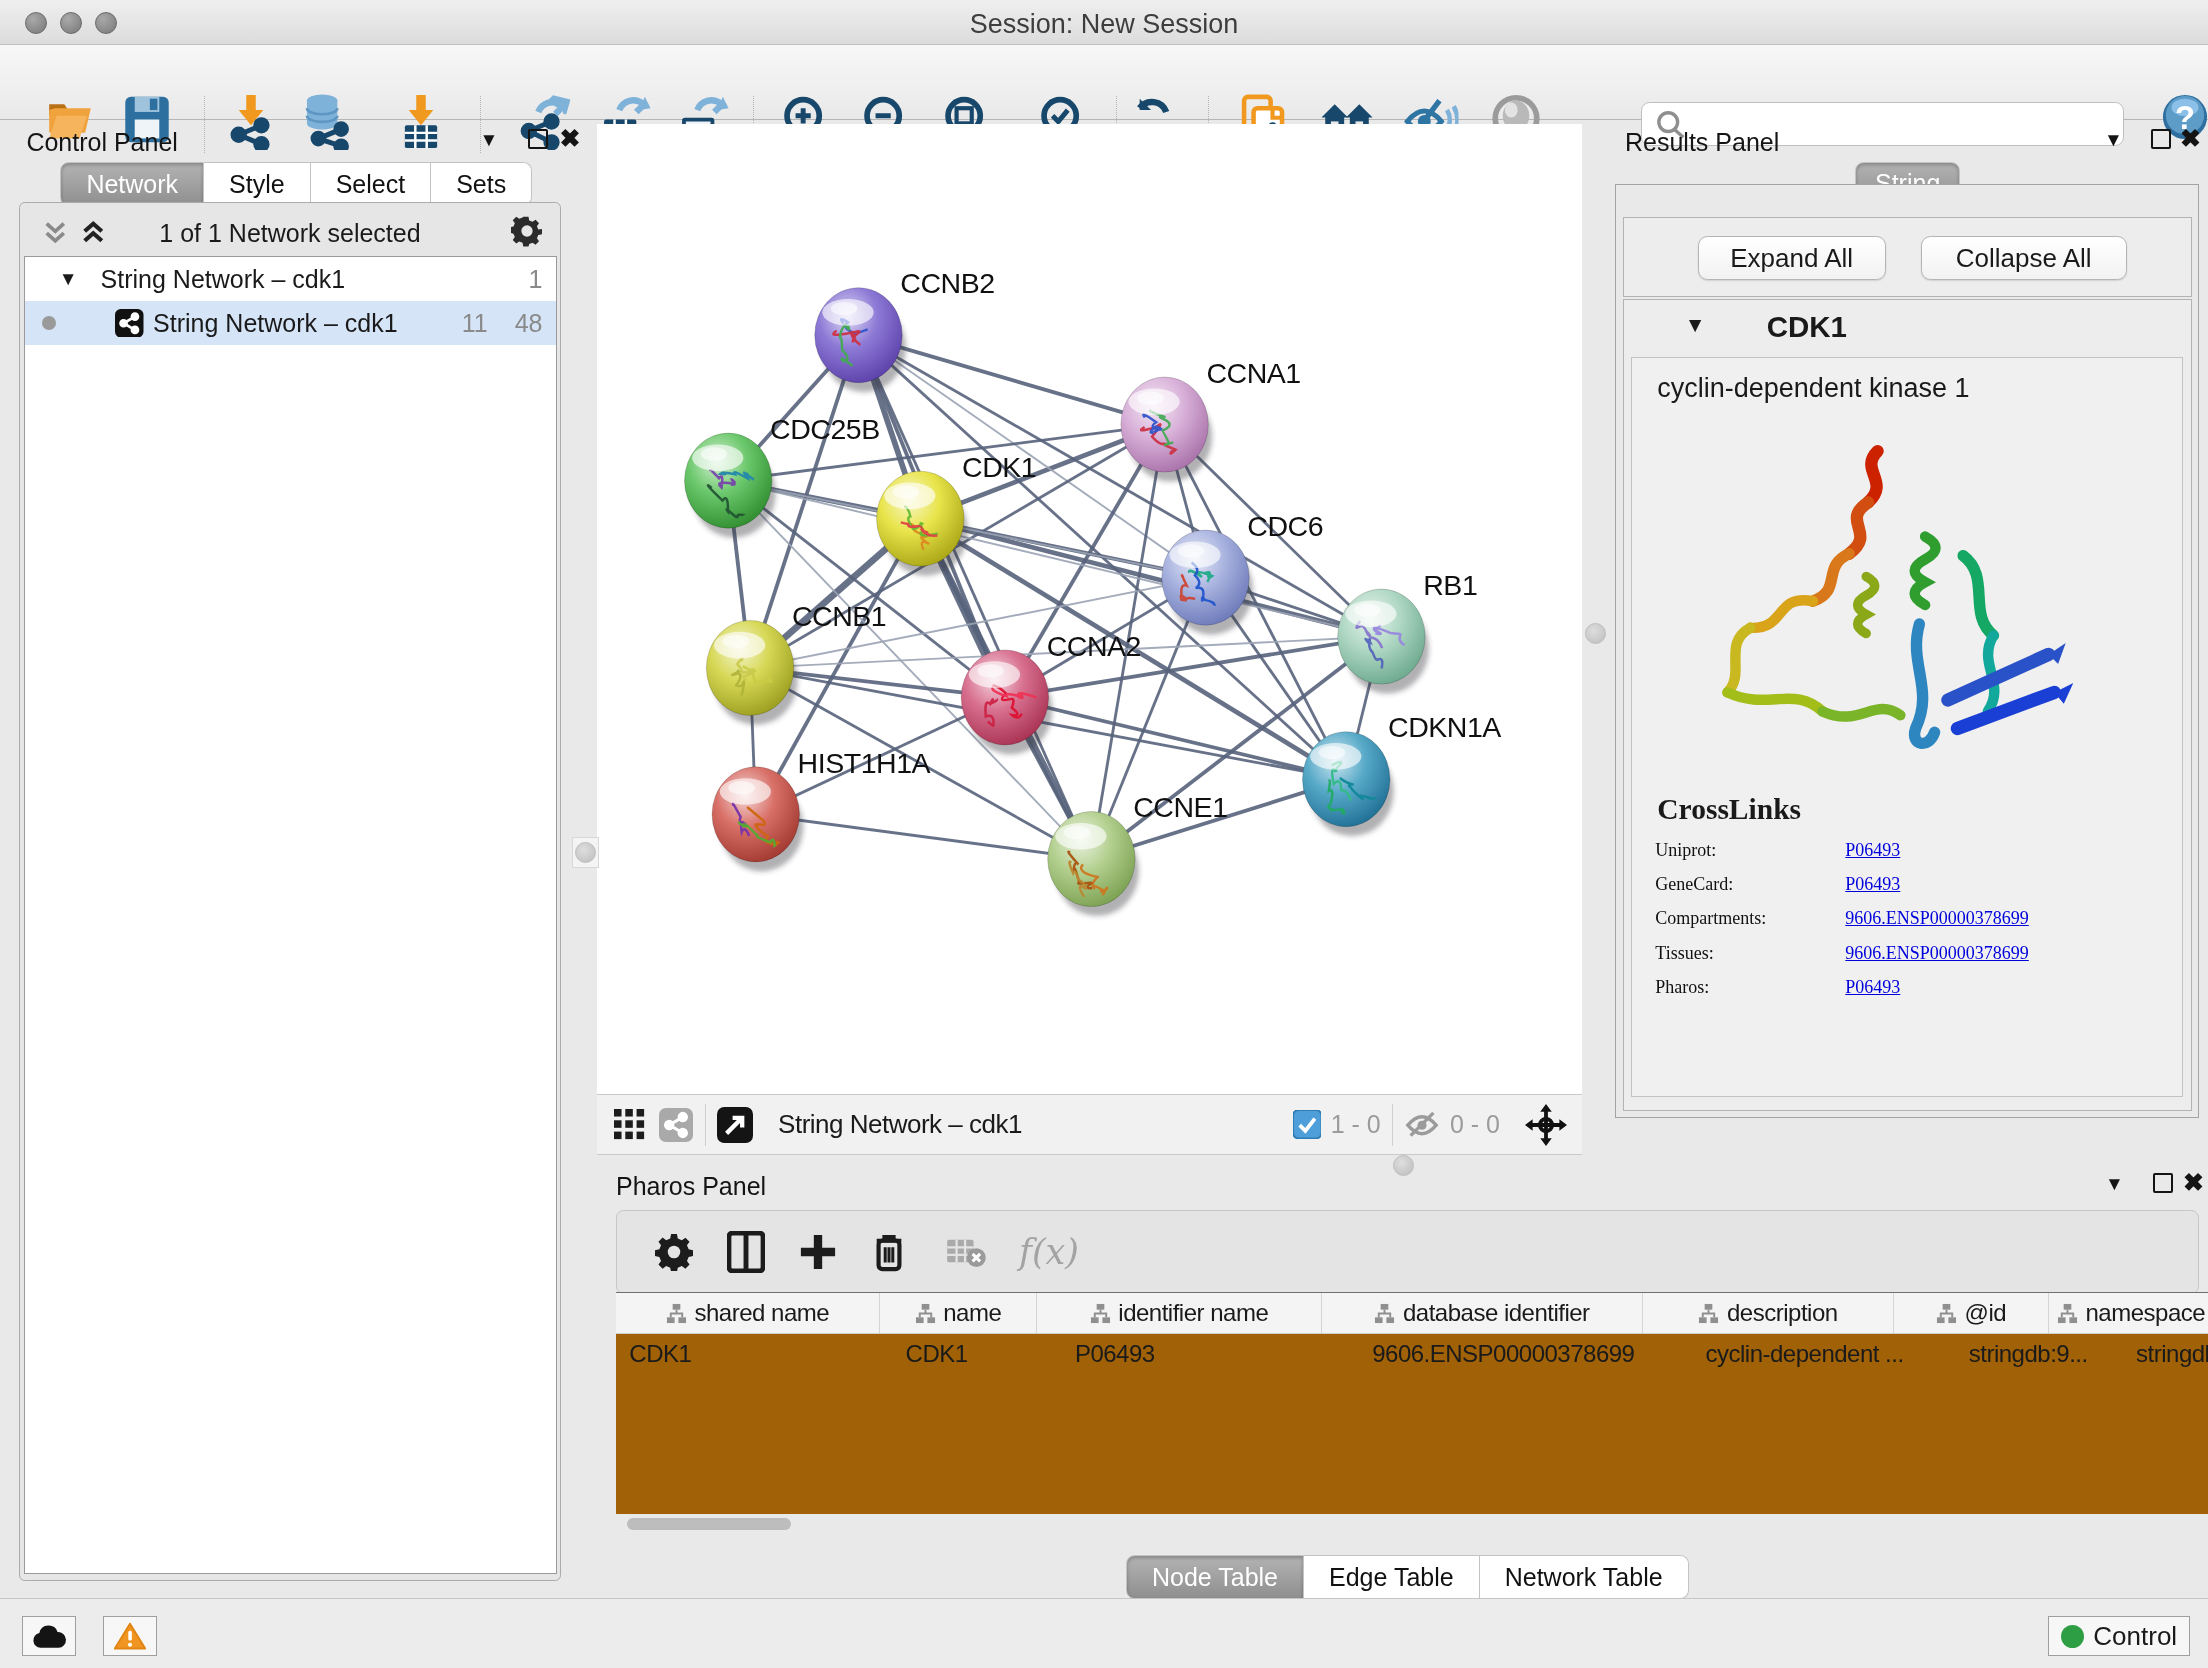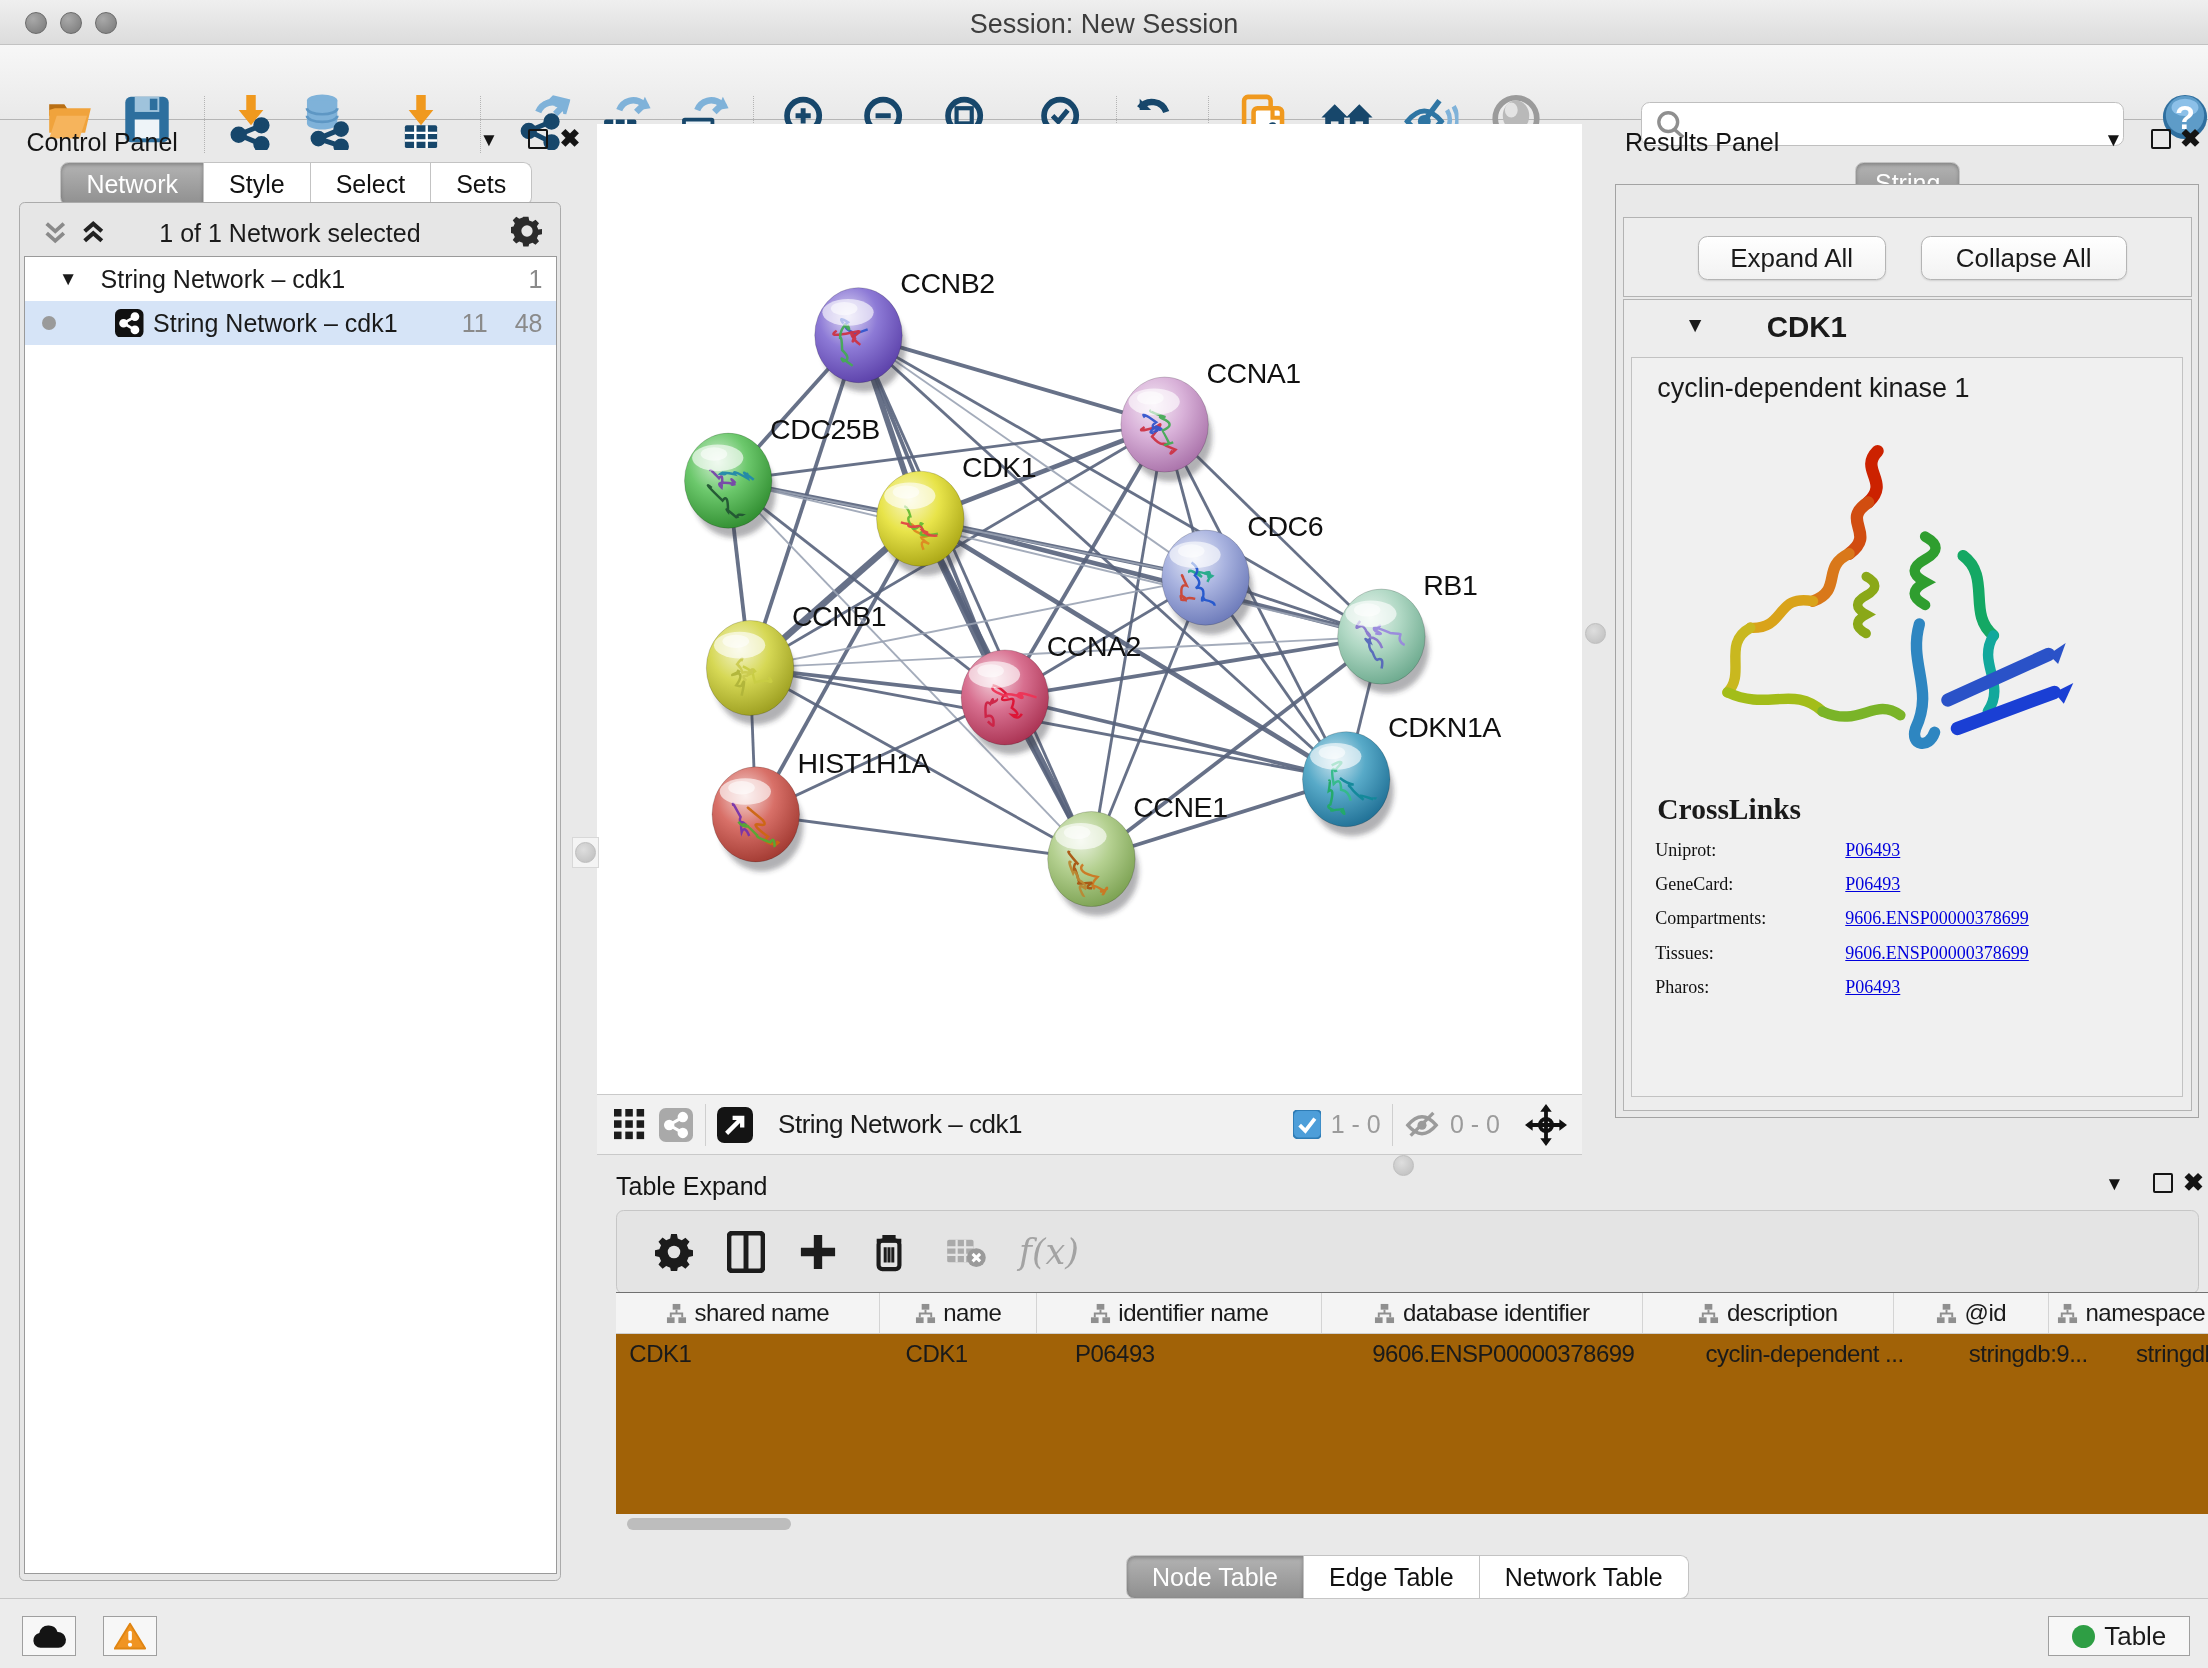--- a/index.html
+++ b/index.html
@@ -767,21 +767,21 @@
               <span class="xl-label">Pharos:</span>
               <a class="xl-link" href="#">P06493</a>
             </div>
           </div>
       </div>
     </div>
   </div>
 </div>
 
 <div id="table-panel" class="abs">
-  <div style="position:absolute;left:19px;top:3.8px" class="panel-title">Table Expand</div>
+  <div style="position:absolute;left:19px;top:3.8px" class="panel-title">Pharos Panel</div>
   <span class="mini tri" style="position:absolute;left:1508px;top:5.7px">▼</span>
   <span class="mini sq" style="position:absolute;left:1556px;top:4.8px"></span>
   <span class="mini xx" style="position:absolute;left:1586px;top:3.8px">✖</span>
 
   <div id="tp-toolbar">
     <span style="margin-left:38px">
       <svg width="38" height="38" viewBox="0 0 17 17">
           <path fill="#1c1c1c" d="M7.2 0.5h2.6l.4 2 1.8.75 1.6-1.15 1.85 1.85L14.3 5.5l.75 1.8 2 .4v2.6l-2 .4-.75 1.8 1.15 1.6-1.85 1.85-1.6-1.15-1.8.75-.4 2H7.2l-.4-2-1.8-.75-1.6 1.15L1.55 14.1 2.7 12.5l-.75-1.8-2-.4V7.7l2-.4.75-1.8L1.55 3.9 3.4 2.05 5 3.2l1.8-.75z"></path>
           <circle cx="8.5" cy="8.5" r="2.8" fill="#e4e4e4"></circle>
         </svg>
@@ -926,16 +926,16 @@
     </div>
   <div class="bbtn" style="left:103px;width:52px">
     <svg width="32" height="28.5" viewBox="0 0 17 15">
         <path d="M8.5 0.8L16.6 14H0.4z" fill="#f09422" stroke="#e08512" stroke-linejoin="round"></path>
         <rect x="7.6" y="4.6" width="1.9" height="5.2" rx="0.9" fill="#fff"></rect>
         <circle cx="8.5" cy="12" r="1.1" fill="#fff"></circle>
       </svg>
     </div>
   <div class="bbtn" id="memory-btn">
     <span style="width:23px;height:23px;border-radius:50%;background:#2e9e44;display:inline-block"></span>
-    <span>Table</span>
+    <span>Control</span>
   </div>
 </div>
 
 
 </body></html>

